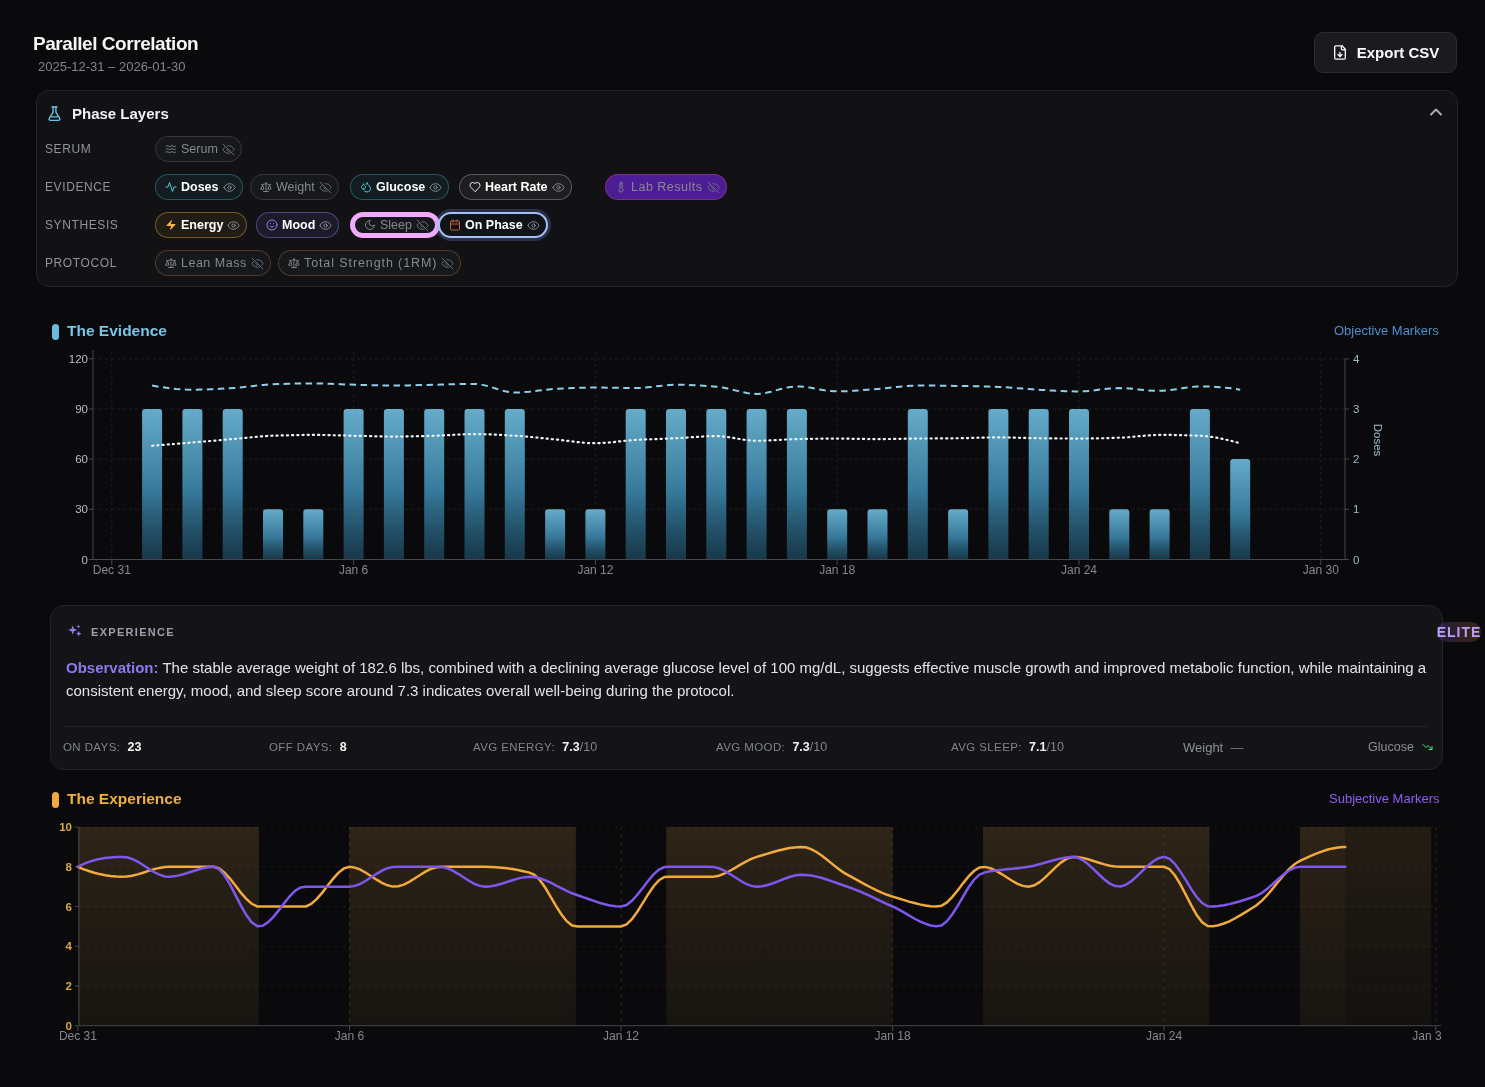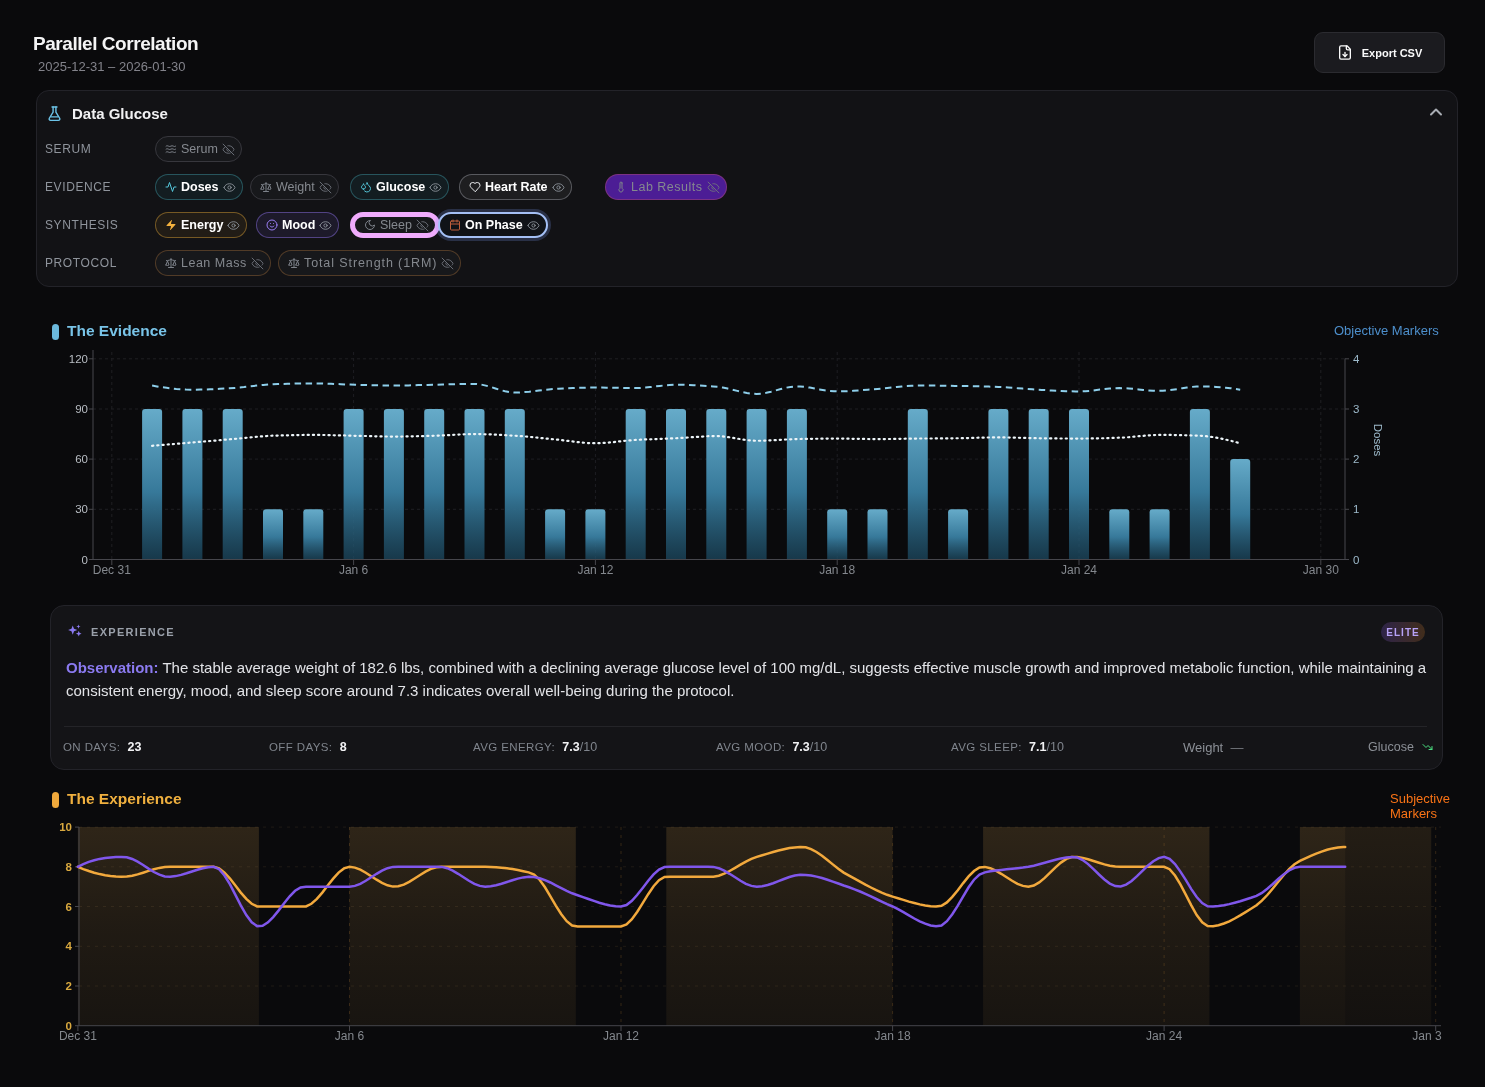--- a/index.html
+++ b/index.html
@@ -1,29 +1,29 @@
 <!DOCTYPE html>
 <html><head>
 <meta charset="utf-8">
 <style>
 *{margin:0;padding:0;box-sizing:border-box}
 html,body{width:1485px;height:1087px;background:#0a0a0c;font-family:"Liberation Sans",sans-serif;position:relative;overflow:hidden}
 .abs{position:absolute}
 h1{left:33px;top:33px;font-size:19px;font-weight:700;color:#f4f4f5;letter-spacing:-.45px}
 .date{left:38px;top:59px;font-size:13px;color:#83838b}
-.exportbtn{left:1314px;top:32px;width:131px;height:41px;background:#1b1b1f;border:1px solid #2b2b30;border-radius:9px;display:flex;align-items:center;justify-content:center;gap:9px;color:#fafafa;font-size:11px;font-weight:700}
+.exportbtn{left:1314px;top:32px;width:143px;height:41px;background:#1b1b1f;border:1px solid #2b2b30;border-radius:9px;display:flex;align-items:center;justify-content:center;gap:9px;color:#fafafa;font-size:15px;font-weight:700}
 .panel{left:36px;top:90px;width:1422px;height:197px;background:#121215;border:1px solid #232329;border-radius:13px}
 .pl-title{left:72px;top:105px;font-size:15px;font-weight:700;color:#f1f1f3}
 .rowlab{font-size:12px;color:#8f949c;letter-spacing:.6px}
 .chip{position:absolute;height:26px;border-radius:13px;display:flex;align-items:center;padding:0 6px 0 9px;gap:4px;font-size:12.5px;background:#17181b;white-space:nowrap}
 .chip .t{color:#fff;font-weight:700}
 .chip.off .t{color:#85898f;font-weight:400}
 .syn{left:50px;top:605px;width:1393px;height:165px;background:#141417;border:1px solid #232329;border-radius:14px}
 .synhead{left:91px;top:626px;font-size:11px;font-weight:700;color:#9aa0aa;letter-spacing:1.3px}
-.elite{left:1381px;top:622px;width:44px;height:20px;border-radius:10px;background:linear-gradient(90deg,rgba(139,92,246,.22),rgba(200,120,40,.25));display:flex;align-items:center;justify-content:center;font-size:10px;font-weight:700;color:#b7a2f7;letter-spacing:1px}
+.elite{left:1437px;top:622px;width:44px;height:20px;border-radius:10px;background:linear-gradient(90deg,rgba(139,92,246,.22),rgba(200,120,40,.25));display:flex;align-items:center;justify-content:center;font-size:14px;font-weight:700;color:#b7a2f7;letter-spacing:1px}
 .obs{left:66px;top:656px;width:1372px;font-size:15px;line-height:23.3px;color:#e2e3e7}
 .obs b{color:#8b7af0;font-weight:700}
 .divider{left:64px;top:726px;width:1363px;height:1px;background:#242428}
 .stat{top:740px;font-size:11.5px;color:#7f848c;letter-spacing:.4px;white-space:nowrap}
 .stat b{color:#f2f2f4;font-size:12.5px;font-weight:700;letter-spacing:0}
 .stat .dim{color:#7f848c;font-weight:400}
 .sectitle{font-size:15.5px;font-weight:700}
 .secright{font-size:13px}
 .pill{width:7px;height:16px;border-radius:4px}
 svg text{font-family:"Liberation Sans",sans-serif}
@@ -50,21 +50,21 @@
     </svg>
 <span>Export CSV</span>
   </div>
 
 <div class="abs panel"></div>
 <svg class="abs" style="left:46px;top:105px" width="17" height="18" viewBox="0 0 24 24" fill="none" stroke="#6cc3e8" stroke-width="2" stroke-linecap="round" stroke-linejoin="round">
     <path d="M10 2v7.5L4.7 18A2 2 0 0 0 6.4 21h11.2a2 2 0 0 0 1.7-3L14 9.5V2"></path>
     <path d="M8.5 2h7"></path>
     <path d="M7 16h10"></path>
   </svg>
-<div class="abs pl-title">Data Glucose</div>
+<div class="abs pl-title">Phase Layers</div>
 <svg class="abs" style="left:1429px;top:107px" width="14" height="10" viewBox="0 0 14 10" fill="none" stroke="#a9adb4" stroke-width="2" stroke-linecap="round" stroke-linejoin="round">
     <path d="M2 7.5 7 2.5 12 7.5"></path>
   </svg>
 <div class="abs rowlab" style="left:45px;top:142px">SERUM</div>
 <div class="abs rowlab" style="left:45px;top:180px">EVIDENCE</div>
 <div class="abs rowlab" style="left:45px;top:218px">SYNTHESIS</div>
 <div class="abs rowlab" style="left:45px;top:256px">PROTOCOL</div>
 <div class="abs chip off" id="c-serum" style="left:155px;top:136px;border:1px solid #37373d;background:#17181b">
     <svg width="12" height="12" viewBox="0 0 24 24" fill="none" stroke="#7d828a" stroke-width="2" stroke-linecap="round" stroke-linejoin="round">
       <path d="M2 6.5c.6-.6 1.4-1 2.4-1 2 0 2.9 1.5 4.9 1.5s2.9-1.5 4.9-1.5 2.9 1.5 4.9 1.5c1 0 1.8-.4 2.4-1"></path>
@@ -308,21 +308,21 @@
 <text x="1353" y="463.1" class="rl">2</text>
 <text x="1353" y="413.0" class="rl">3</text>
 <text x="1353" y="362.8" class="rl">4</text>
 <text x="1374" y="440" class="rl" transform="rotate(90 1374 440)" text-anchor="middle" fill="#5f9ec9">Doses</text>
 </svg>
 
 <div class="abs" style="left:52px;top:792px">
     <span class="pill" style="display:block;background:#f0a93c"></span>
   </div>
 <div class="abs sectitle" style="left:67px;top:790px;color:#f0b03f">The Experience</div>
-<div class="abs secright" style="left:1390px;top:791px;color:#f97316">Subjective Markers</div>
+<div class="abs secright" style="left:1329px;top:791px;color:#8b5cf6">Subjective Markers</div>
 
 <svg class="abs" style="left:0;top:780px" width="1485" height="290" viewBox="0 780 1485 290">
 <defs>
 <linearGradient id="bandg" x1="0" y1="0" x2="0" y2="1">
 <stop offset="0" stop-color="#e0a952" stop-opacity="0.17"></stop>
         <stop offset="0.5" stop-color="#e0a952" stop-opacity="0.105"></stop>
         <stop offset="1" stop-color="#e0a952" stop-opacity="0.065"></stop>
 </linearGradient>
 <linearGradient id="bandg2" x1="0" y1="0" x2="0" y2="1">
 <stop offset="0" stop-color="#e0a952" stop-opacity="0.12"></stop>

